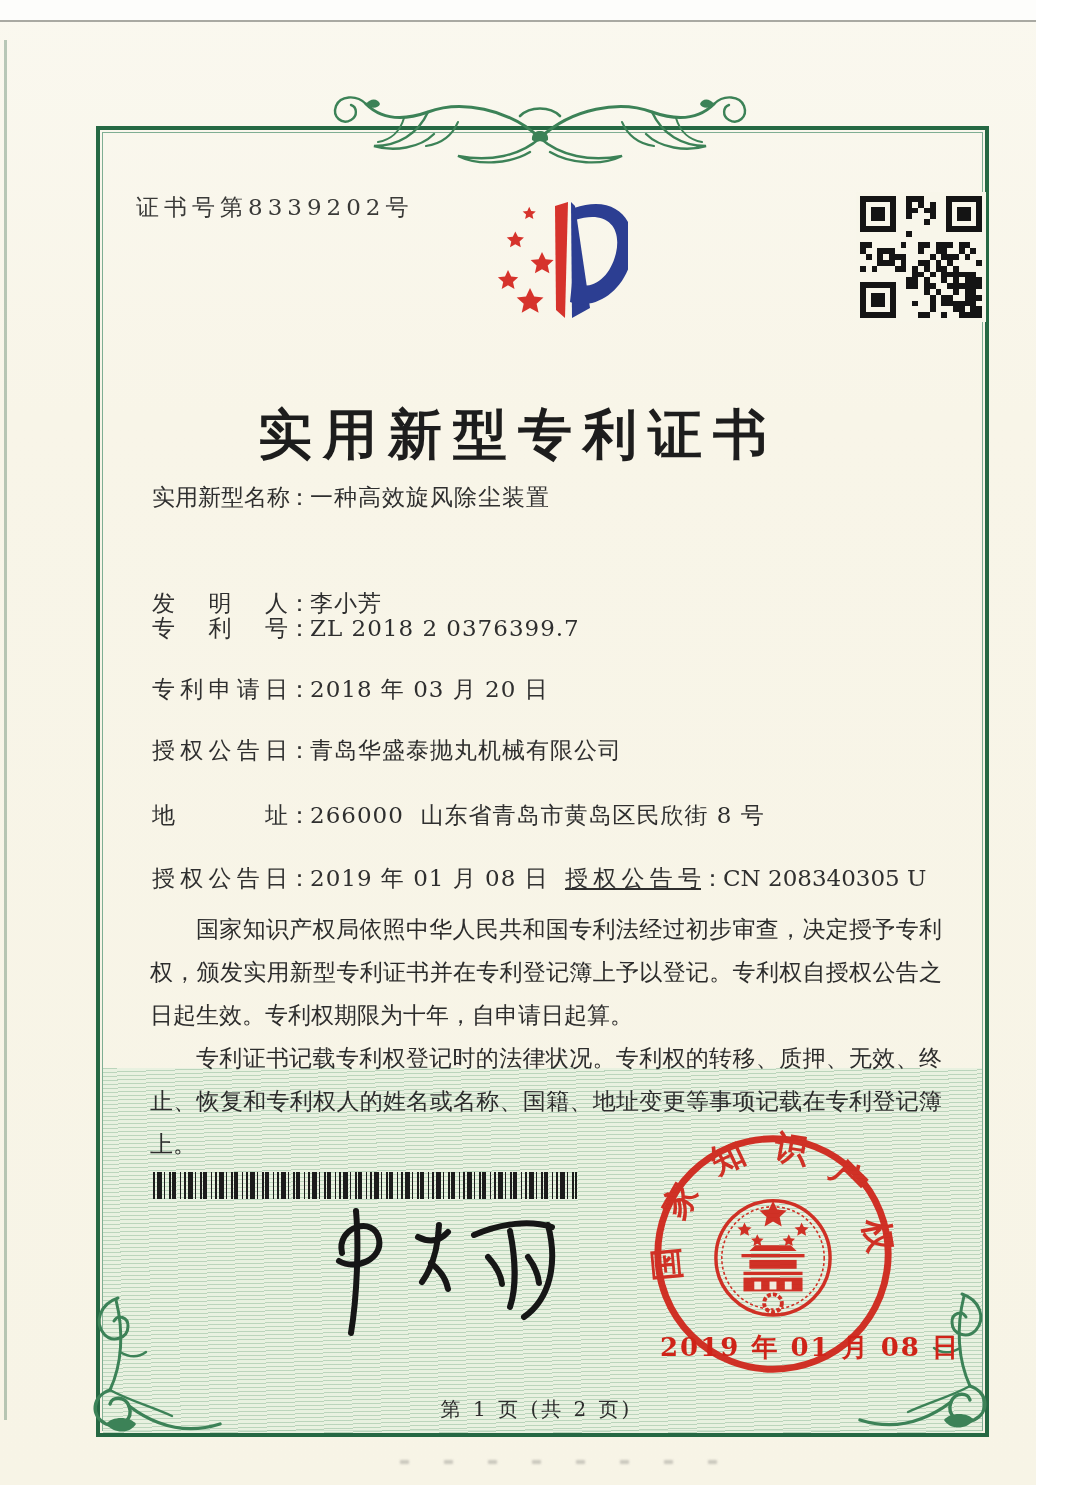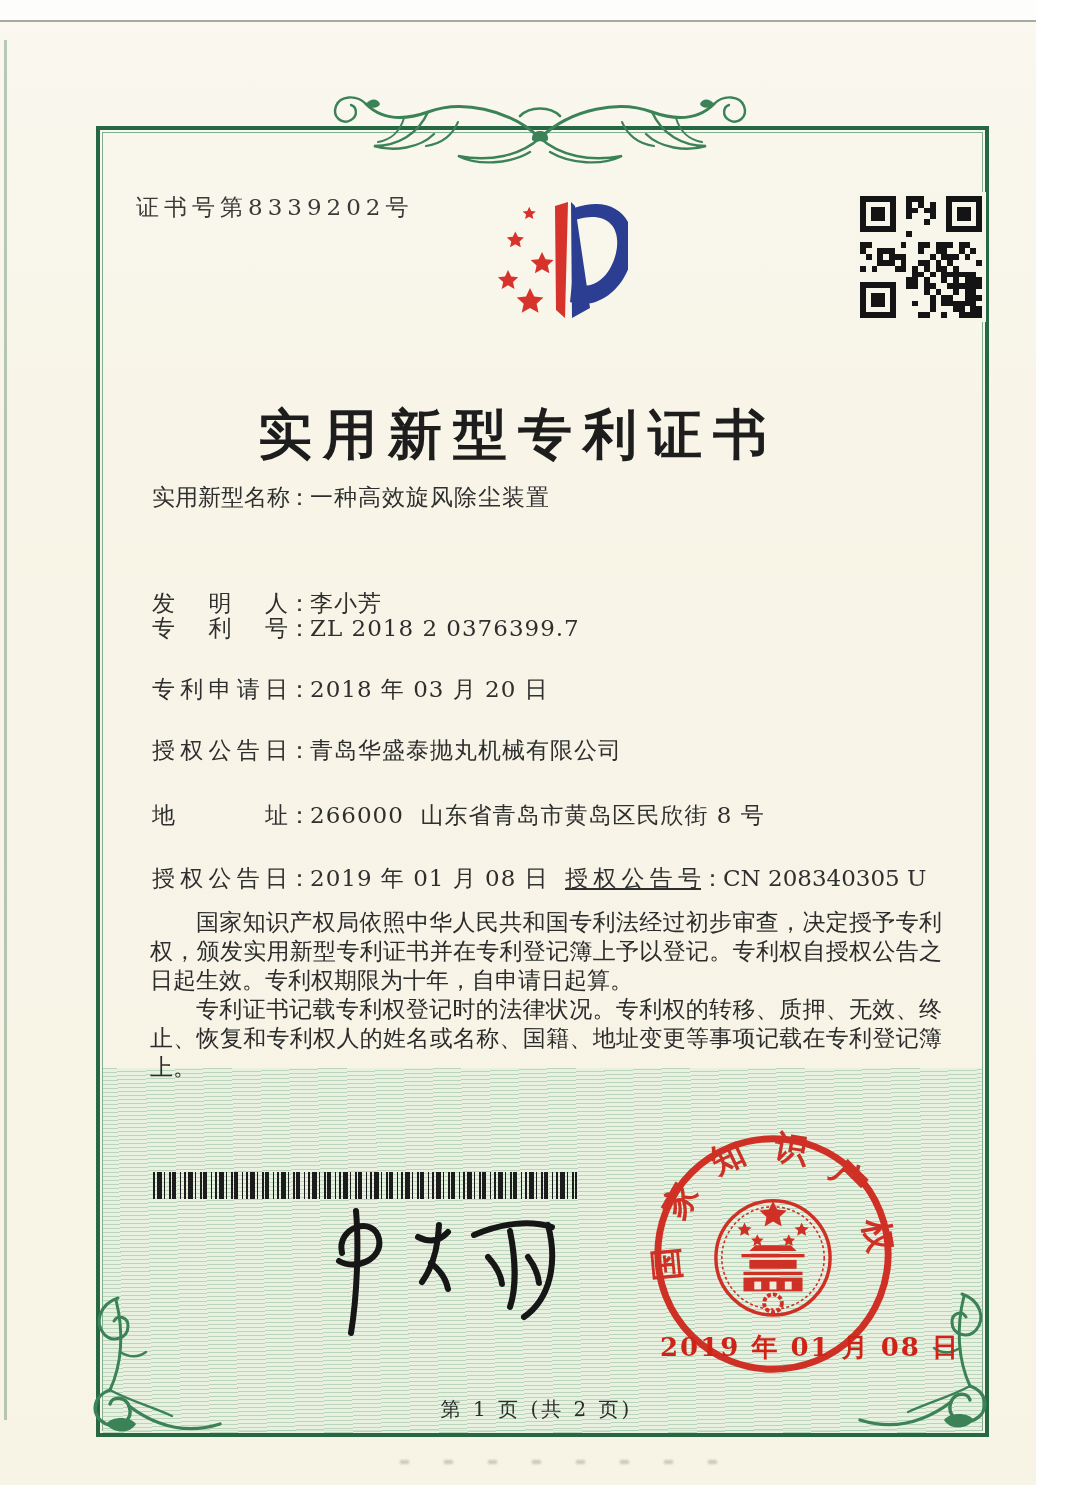--- a/index.html
+++ b/index.html
@@ -45,21 +45,21 @@
   .field-row .lbl { display:inline-block; width:136px; text-align:justify; text-align-last:justify; vertical-align:bottom; }
   .field-row .colon { display:inline-block; width:22px; }
   .field-row .val { white-space:pre-wrap; letter-spacing:1px; }
   .r0{top:0px;} .r1{top:66px;margin-top:40px;} .r2{top:131px;} .r3{top:192px;} .r4{top:253px;} .r5{top:318px;} .r6{top:381px;}
   .grant-no { position:absolute; left:413px; top:381px; white-space:nowrap; font-size:23px; }
   .grant-no .lbl { display:inline-block; width:136px; text-align:justify; text-align-last:justify;text-decoration:underline; }
   .grant-no .colon { display:inline-block; width:22px; }
 
   
   .body-text { position:absolute; left:150px; top:908px; width:792px;
-    font-size:23px; line-height:29px; text-align:justify; color:#2c2c2c; }
+    font-size:23px; line-height:43px; text-align:justify; color:#2c2c2c; }
   .body-text p { text-indent:2em; }
 
   
   .barcode { position:absolute; left:153px; top:1172px; width:424px; height:27px;
     background:repeating-linear-gradient(90deg,
       #1c1c1c 0 2px, transparent 2px 4px,
       #1c1c1c 4px 9px, transparent 9px 11px,
       #1c1c1c 11px 12px, transparent 12px 16px,
       #1c1c1c 16px 18px, transparent 18px 19px,
       #1c1c1c 19px 23px, transparent 23px 27px,

